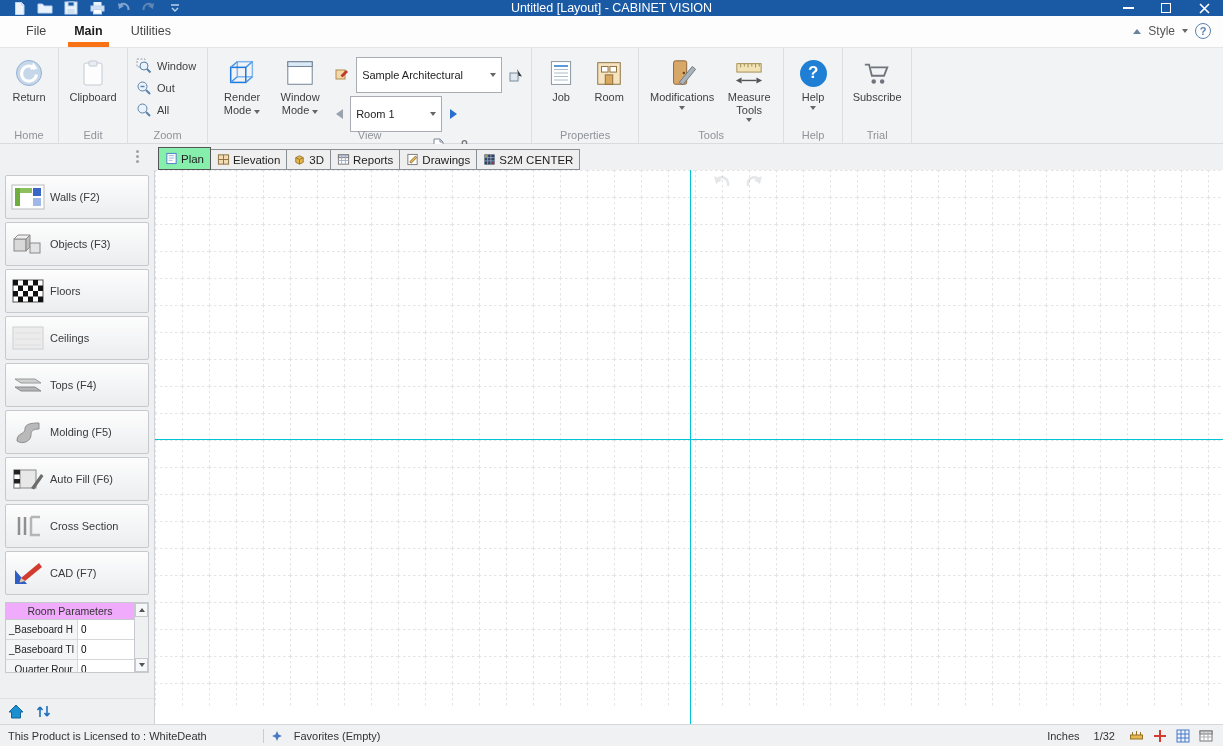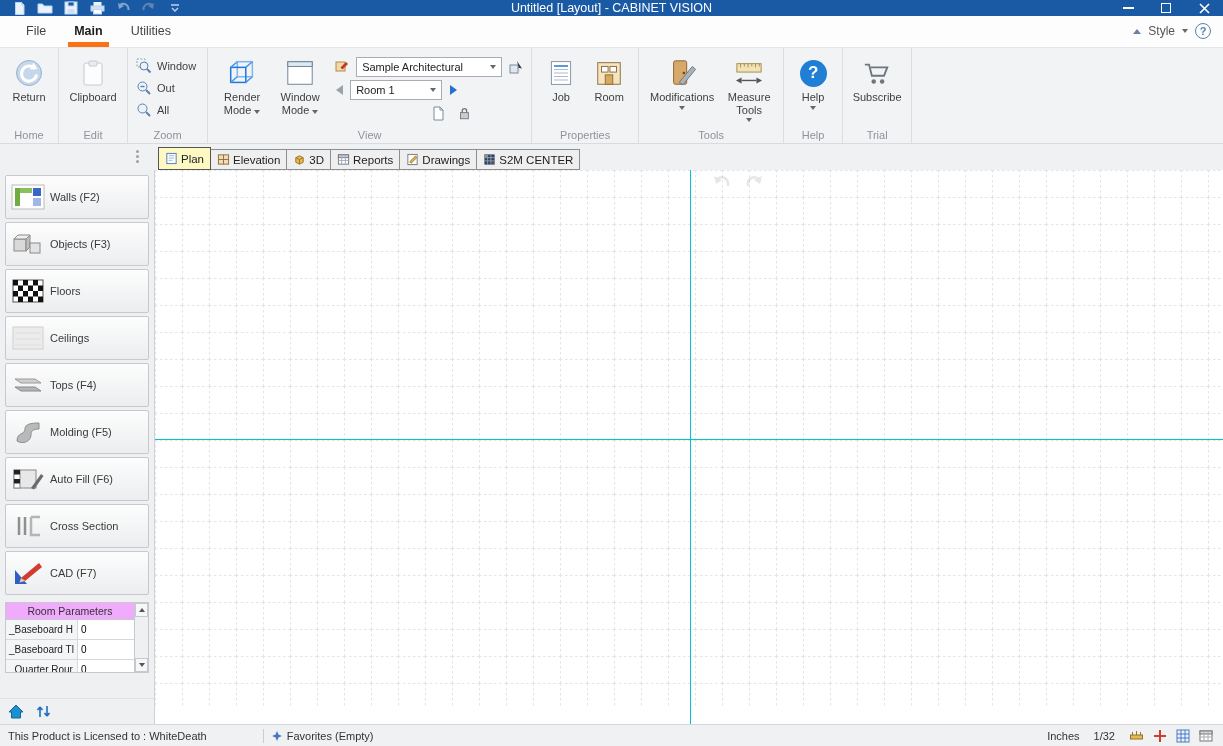--- a/index.html
+++ b/index.html
@@ -36,37 +36,37 @@
   .bigbtn .lbl { display:block; }
   .caret-under { margin-top:2px; }
   .narrow { width:48px; }
   .wide { width:76px; }
 
   .zoomcol { display:flex; flex-direction:column; gap:2px; padding-top:4px; }
   .smallbtn { display:flex; align-items:center; gap:5px; font-size:11px; color:#3f3f3f; height:20px; padding:0 6px 0 3px; border-radius:2px; }
 
   .viewcol { display:flex; flex-direction:column; gap:3px; padding-top:5px; margin-left:3px; }
   .vrow { display:flex; align-items:center; gap:4px; }
-  .combo { height:20px; border:1px solid #a9adb3; background:#fff; display:flex; align-items:center; padding:0 5px; font-size:11px; color:#222; }
+  .combo { height:36px; border:1px solid #a9adb3; background:#fff; display:flex; align-items:center; padding:0 5px; font-size:11px; color:#222; }
   .combo .caret-down { margin-left:auto; }
   .combo.style-combo { width:146px; }
   .combo.room-combo { width:92px; }
   .navarrow { font-size:0; width:14px; height:16px; display:flex; align-items:center; justify-content:center; }
   .tri-left { width:0; height:0; border-top:5px solid transparent; border-bottom:5px solid transparent; border-right:7px solid #9aa3ad; }
   .tri-right { width:0; height:0; border-top:5px solid transparent; border-bottom:5px solid transparent; border-left:7px solid #2a6fd0; }
   .minibtn { width:20px; height:20px; display:flex; align-items:center; justify-content:center; border-radius:2px; }
   .vrow.last { padding-left:96px; gap:6px; }
 
   
   .docbar { height:26px; background:#f0f1f3; display:flex; align-items:flex-end; padding-left:134px; flex:0 0 auto; position:relative; }
   .grip { position:absolute; left:136px; top:6px; width:3px; height:3px; border-radius:50%; background:#9aa2ab; box-shadow:0 5px #9aa2ab, 0 10px #9aa2ab; }
   .dtabs { display:flex; align-items:flex-end; margin-left:24px; }
   .dtab { display:flex; align-items:center; gap:3px; height:21px; padding:0 6px; border:1px solid #8a8f95; border-left-width:0; background:#efefef; font-size:11.5px; color:#222; }
   .dtab:first-child { border-left-width:1px; }
-  .dtab.active { background:#fef9c3; height:23px; border-color:#555; border-left-width:1px; }
+  .dtab.active { background:#86efac; height:23px; border-color:#555; border-left-width:1px; }
 
   
   .content { flex:1 1 auto; display:flex; min-height:0; }
   .sidebar { width:155px; background:#eef0f2; border-right:1px solid #cfd2d6; display:flex; flex-direction:column; padding-top:5px; }
   .toolbtn { margin:0 5px 3px; height:44px; border:1px solid #c6c9cd; border-radius:2px; background:linear-gradient(#fdfdfd,#ebedef); display:flex; align-items:center; }
   .toolbtn .ticon { width:44px; display:flex; align-items:center; justify-content:center; }
   .toolbtn .tlabel { font-size:11px; color:#3a3a3a; }
 
   .params { position:relative; margin:4px 5px 0; border:1px solid #c6c9cd; background:#fff; }
   .pheader { height:17px; background:#f0abfc; border-bottom:1px solid #c6c9cd; font-size:10.5px; color:#333; text-align:center; line-height:16px; padding-right:14px; }
@@ -84,21 +84,21 @@
 
   .canvas { flex:1; position:relative; background:#fff; overflow:hidden; }
   .gridsvg { position:absolute; inset:0; }
   .crosshair-v { position:absolute; top:0; bottom:0; width:1px; background:#00c4d6; }
   .crosshair-h { position:absolute; left:0; right:0; height:1px; background:#00c4d6; }
   .ghost { position:absolute; top:4px; left:556px; display:flex; gap:14px; opacity:.22; }
 
   
   .statusbar { height:22px; background:#f0f1f3; border-top:1px solid #d5d7da; display:flex; align-items:center; font-size:11px; color:#333; flex:0 0 auto; padding:0 10px 0 8px; }
   .sb-sep { width:1px; height:14px; background:#c9ccd0; margin:0 8px 0 56px; }
-  .sb-fav { display:flex; align-items:center; gap:5px; }
+  .sb-fav { display:flex; align-items:center; gap:12px; }
   .sb-right { margin-left:auto; display:flex; align-items:center; gap:14px; }
   .sb-icons { display:flex; align-items:center; gap:9px; }
   .sb-icons span { display:flex; }
   svg { display:block; }
 </style>
 </head>
 <body>
 
 <div class="app">
 

